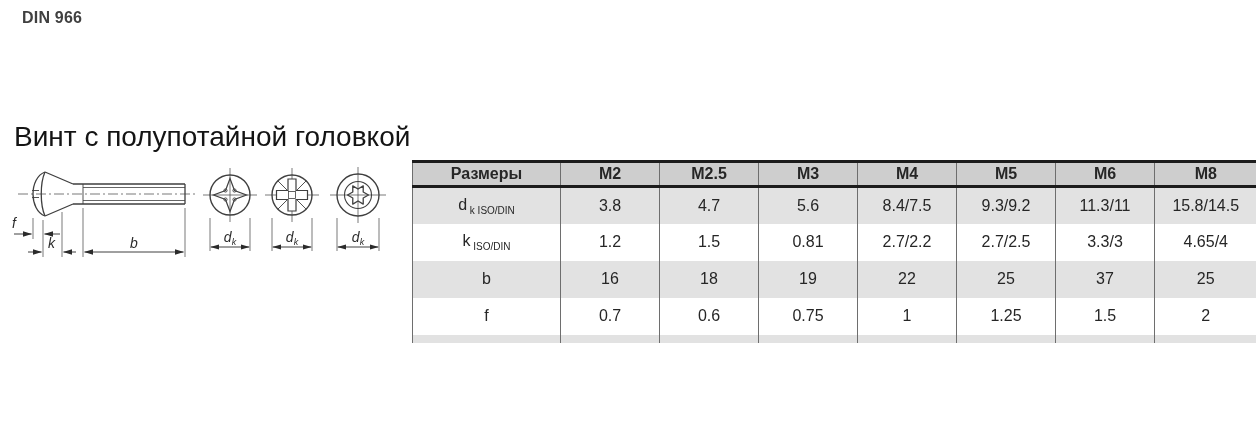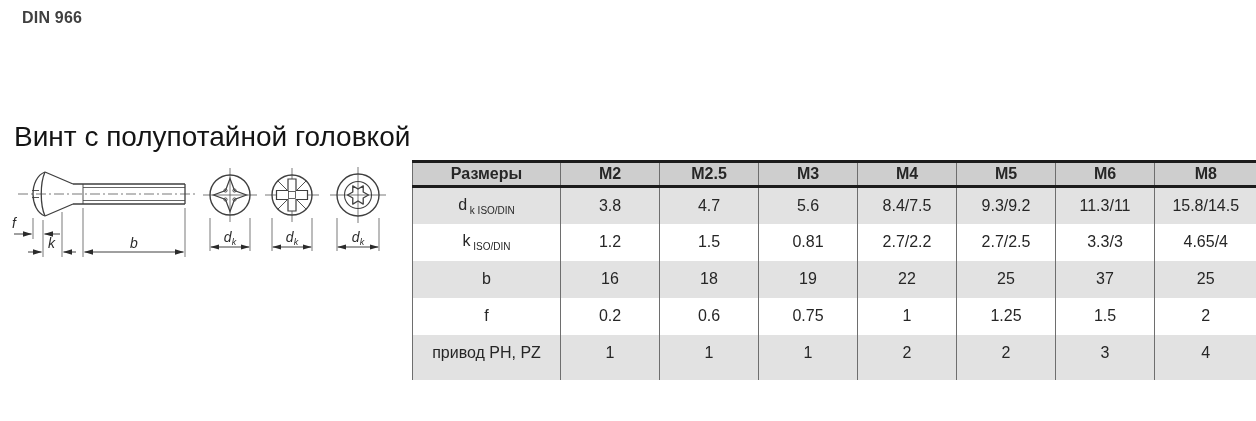--- a/index.html
+++ b/index.html
@@ -212,38 +212,28 @@
           <td>16</td>
           <td>18</td>
           <td>19</td>
           <td>22</td>
           <td>25</td>
           <td>37</td>
           <td>25</td>
         </tr>
         <tr>
           <td class="rowlabel"><span>f</span></td>
-          <td>0.2</td>
+          <td>0.7</td>
           <td>0.6</td>
           <td>0.75</td>
           <td>1</td>
           <td>1.25</td>
           <td>1.5</td>
           <td>2</td>
         </tr>
-        <tr class="alt">
-          <td class="rowlabel"><span>привод PH, PZ</span></td>
-          <td>1</td>
-          <td>1</td>
-          <td>1</td>
-          <td>2</td>
-          <td>2</td>
-          <td>3</td>
-          <td>4</td>
-        </tr>
         <tr class="alt partial">
           <td></td>
           <td></td>
           <td></td>
           <td></td>
           <td></td>
           <td></td>
           <td></td>
           <td></td>
         </tr>

